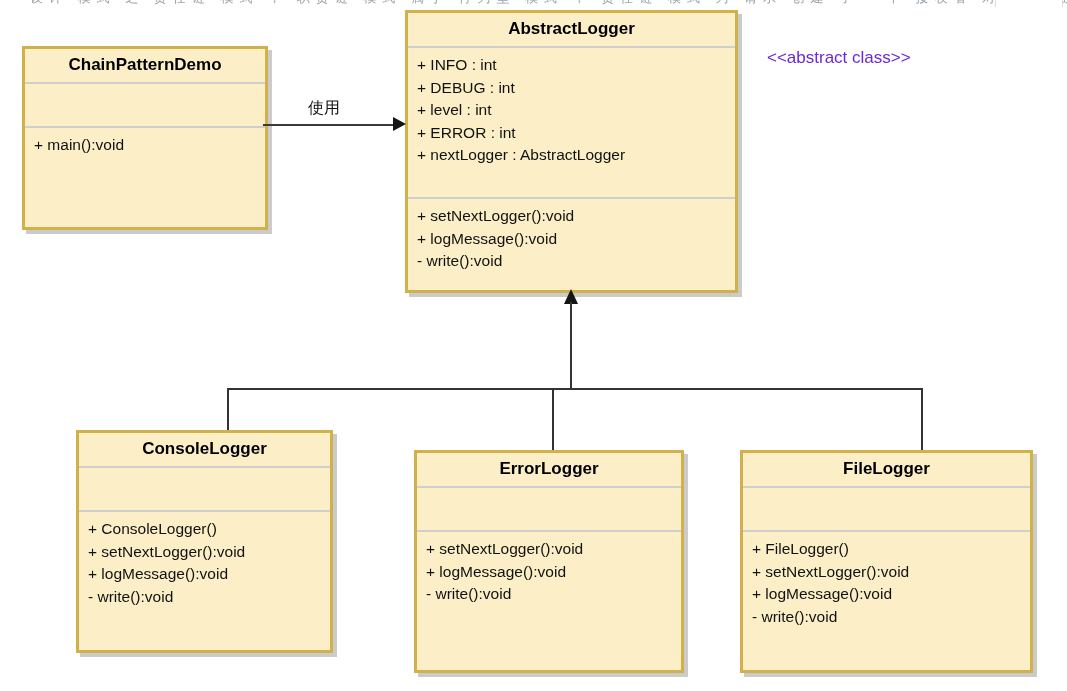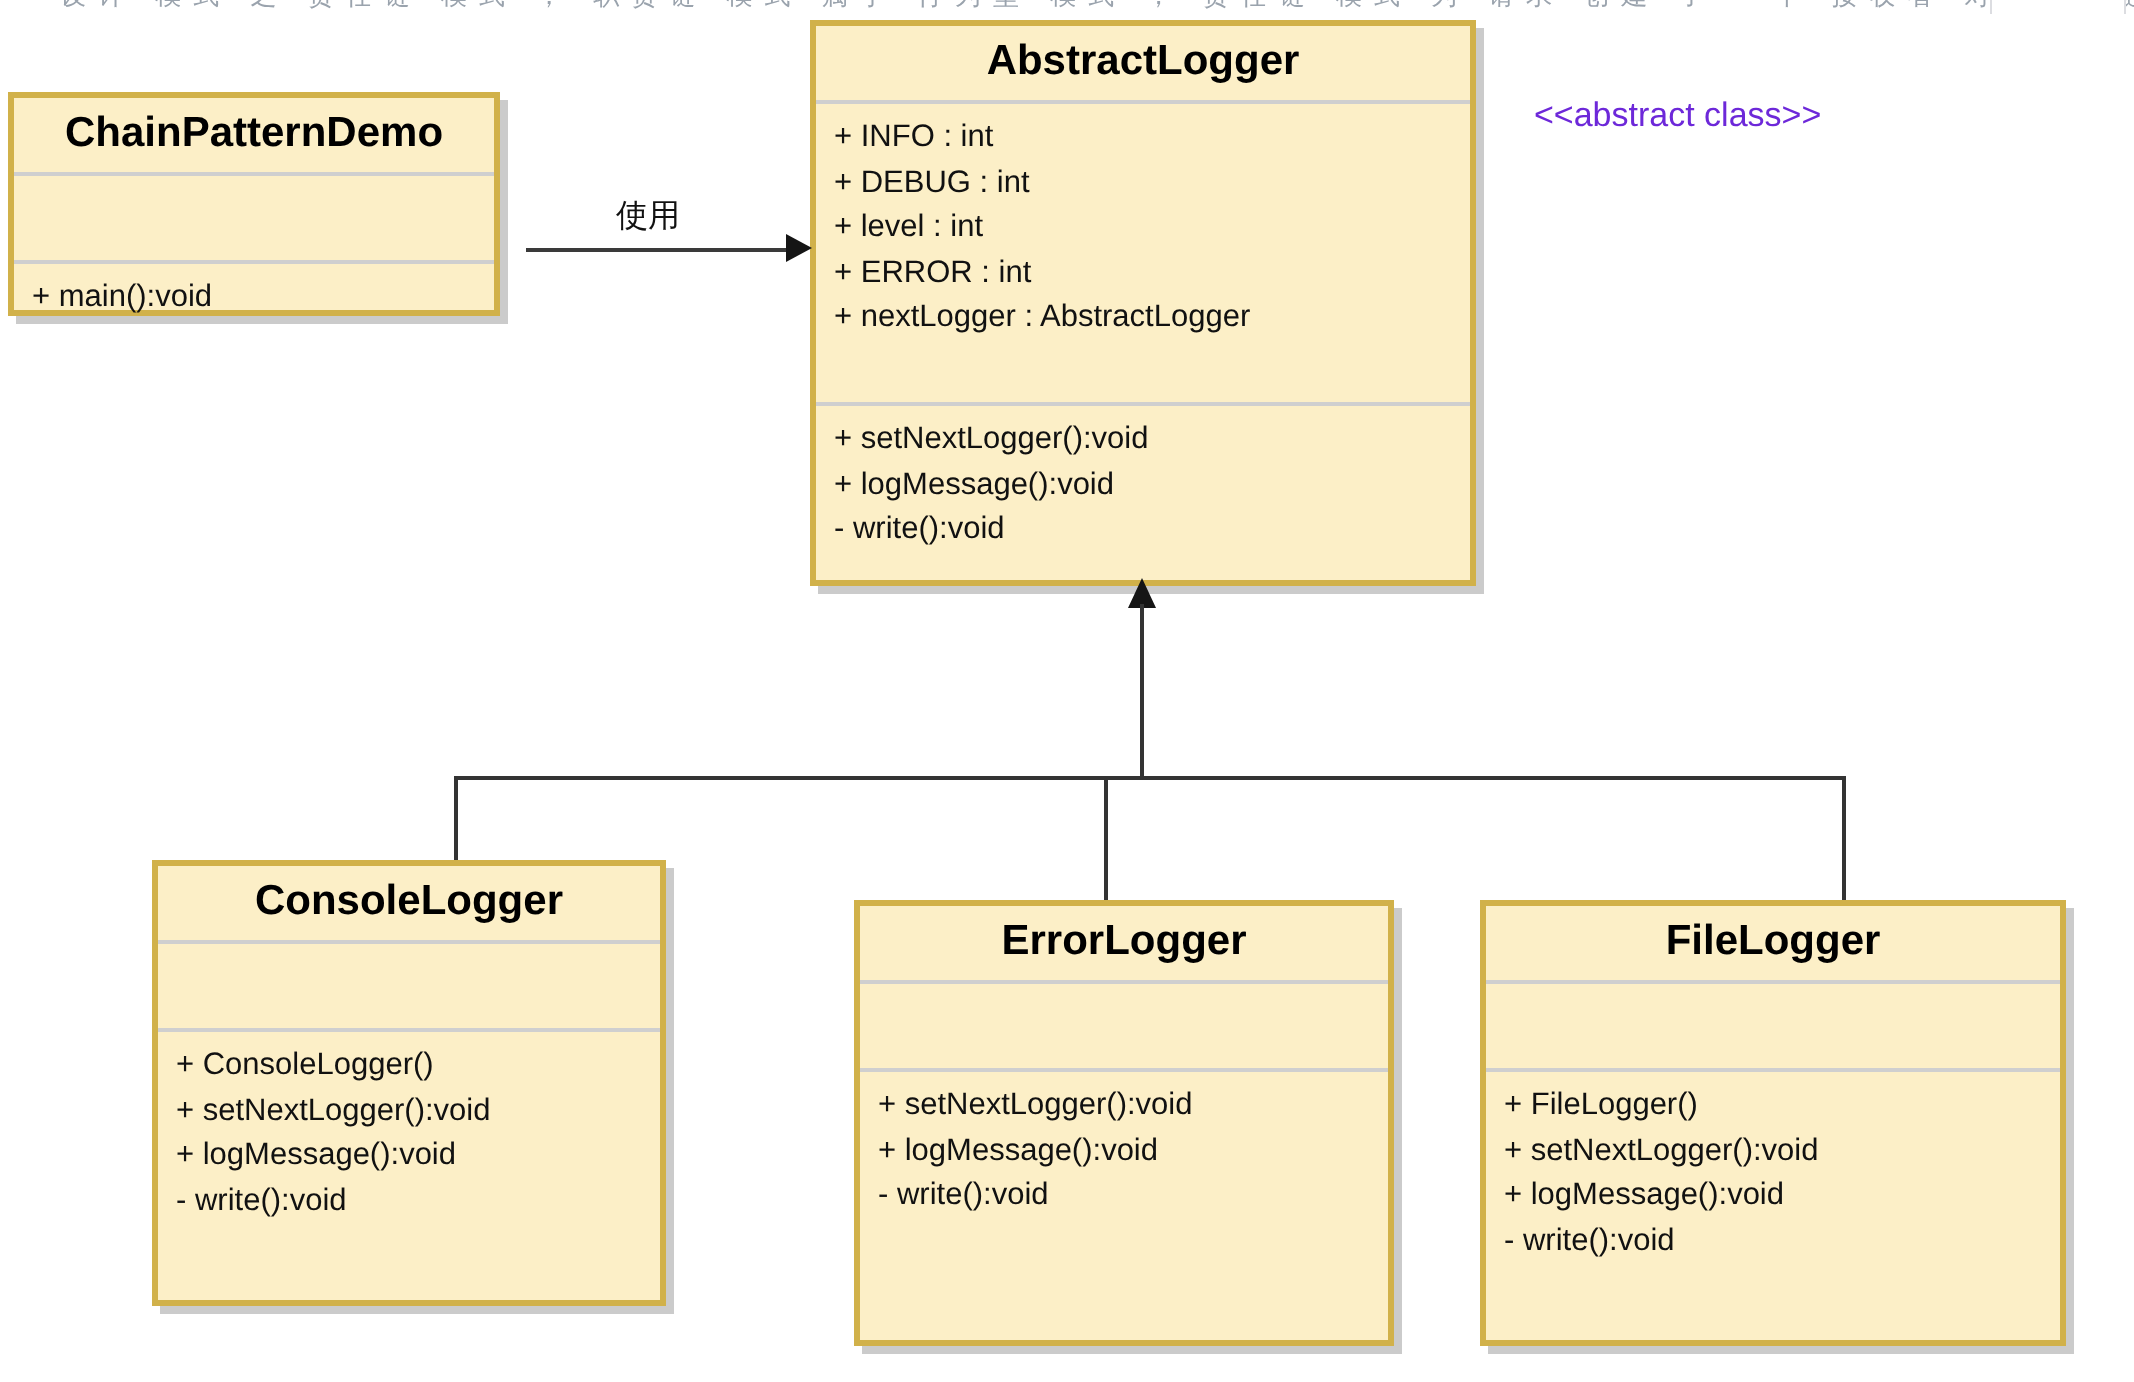--- a/index.html
+++ b/index.html
@@ -58,21 +58,21 @@
   .uml-class {
     position: absolute;
     box-sizing: border-box;
     background: #FCEFC7;
     border: 3px solid #D1B14A;
     box-shadow: 4px 4px 0 rgba(160,160,160,0.55);
   }
   .uml-title {
     text-align: center;
     font-weight: bold;
-    font-size: 21px;
+    font-size: 17px;
     color: #000000;
     padding: 6px 4px 7px 4px;
     box-sizing: border-box;
     white-space: nowrap;
   }
   .uml-sep {
     height: 0;
     border-top: 2px solid #CFCFCF;
   }
   .uml-compartment {
@@ -83,30 +83,30 @@
     color: #111111;
   }
   .uml-compartment div {
     white-space: nowrap;
   }
   .uml-compartment.empty {
     padding: 0;
   }
 
   
-  #box-chainpatterndemo { left: 4px;  top: 46px;  width: 246px; height: 112px; }
+  #box-chainpatterndemo { left: 22px;  top: 46px;  width: 246px; height: 184px; }
   #box-chainpatterndemo .c-attrs { height: 42px; }
 
   #box-abstractlogger   { left: 405px; top: 10px;  width: 333px; height: 283px; }
   #box-abstractlogger   .c-attrs { height: 149px; }
 
   #box-consolelogger    { left: 76px;  top: 430px; width: 257px; height: 223px; }
   #box-consolelogger    .c-attrs { height: 42px; }
 
-  #box-errorlogger      { left: 427px; top: 450px; width: 270px; height: 223px; }
+  #box-errorlogger      { left: 414px; top: 450px; width: 270px; height: 223px; }
   #box-errorlogger      .c-attrs { height: 42px; }
 
   #box-filelogger       { left: 740px; top: 450px; width: 293px; height: 223px; }
   #box-filelogger       .c-attrs { height: 42px; }
 
   
   .stereotype {
     position: absolute;
     left: 767px;
     top: 48px;

